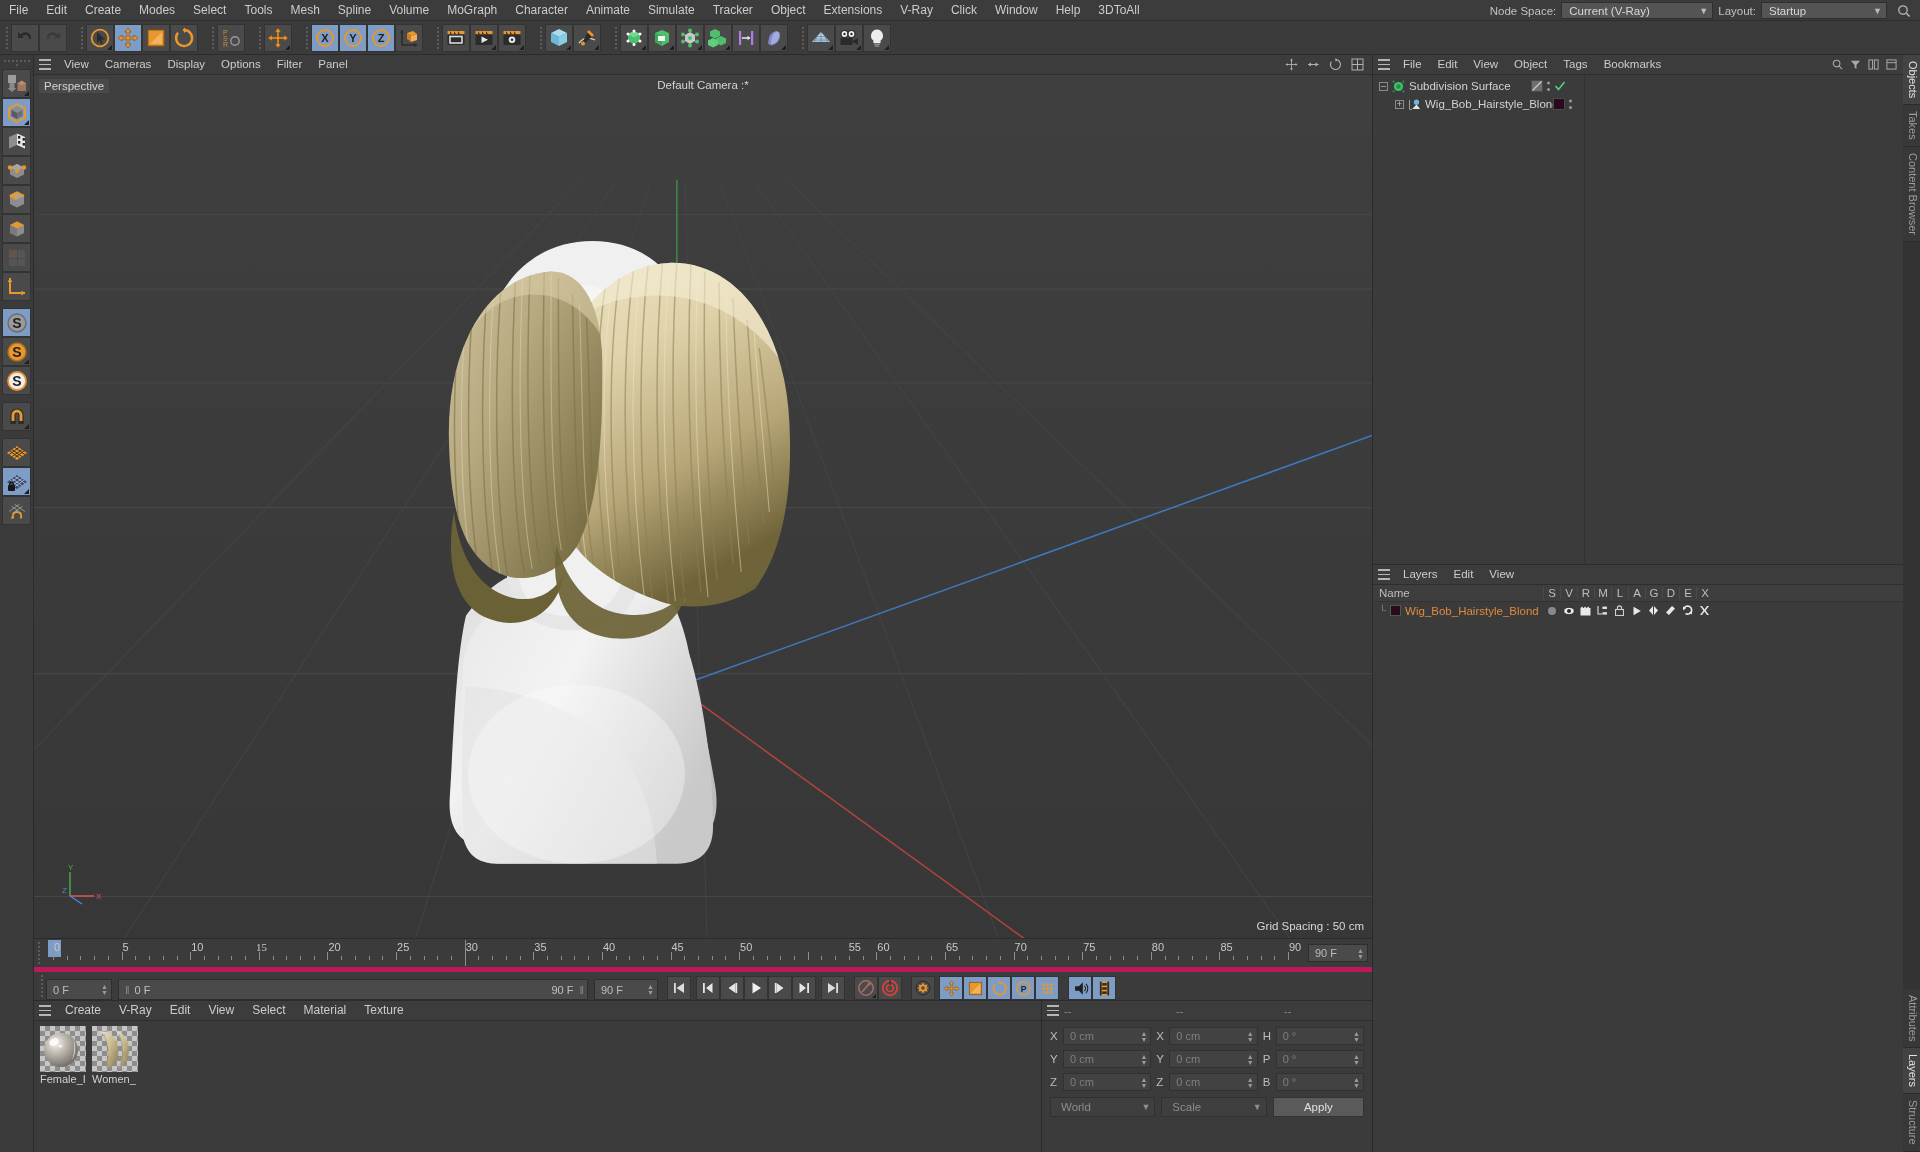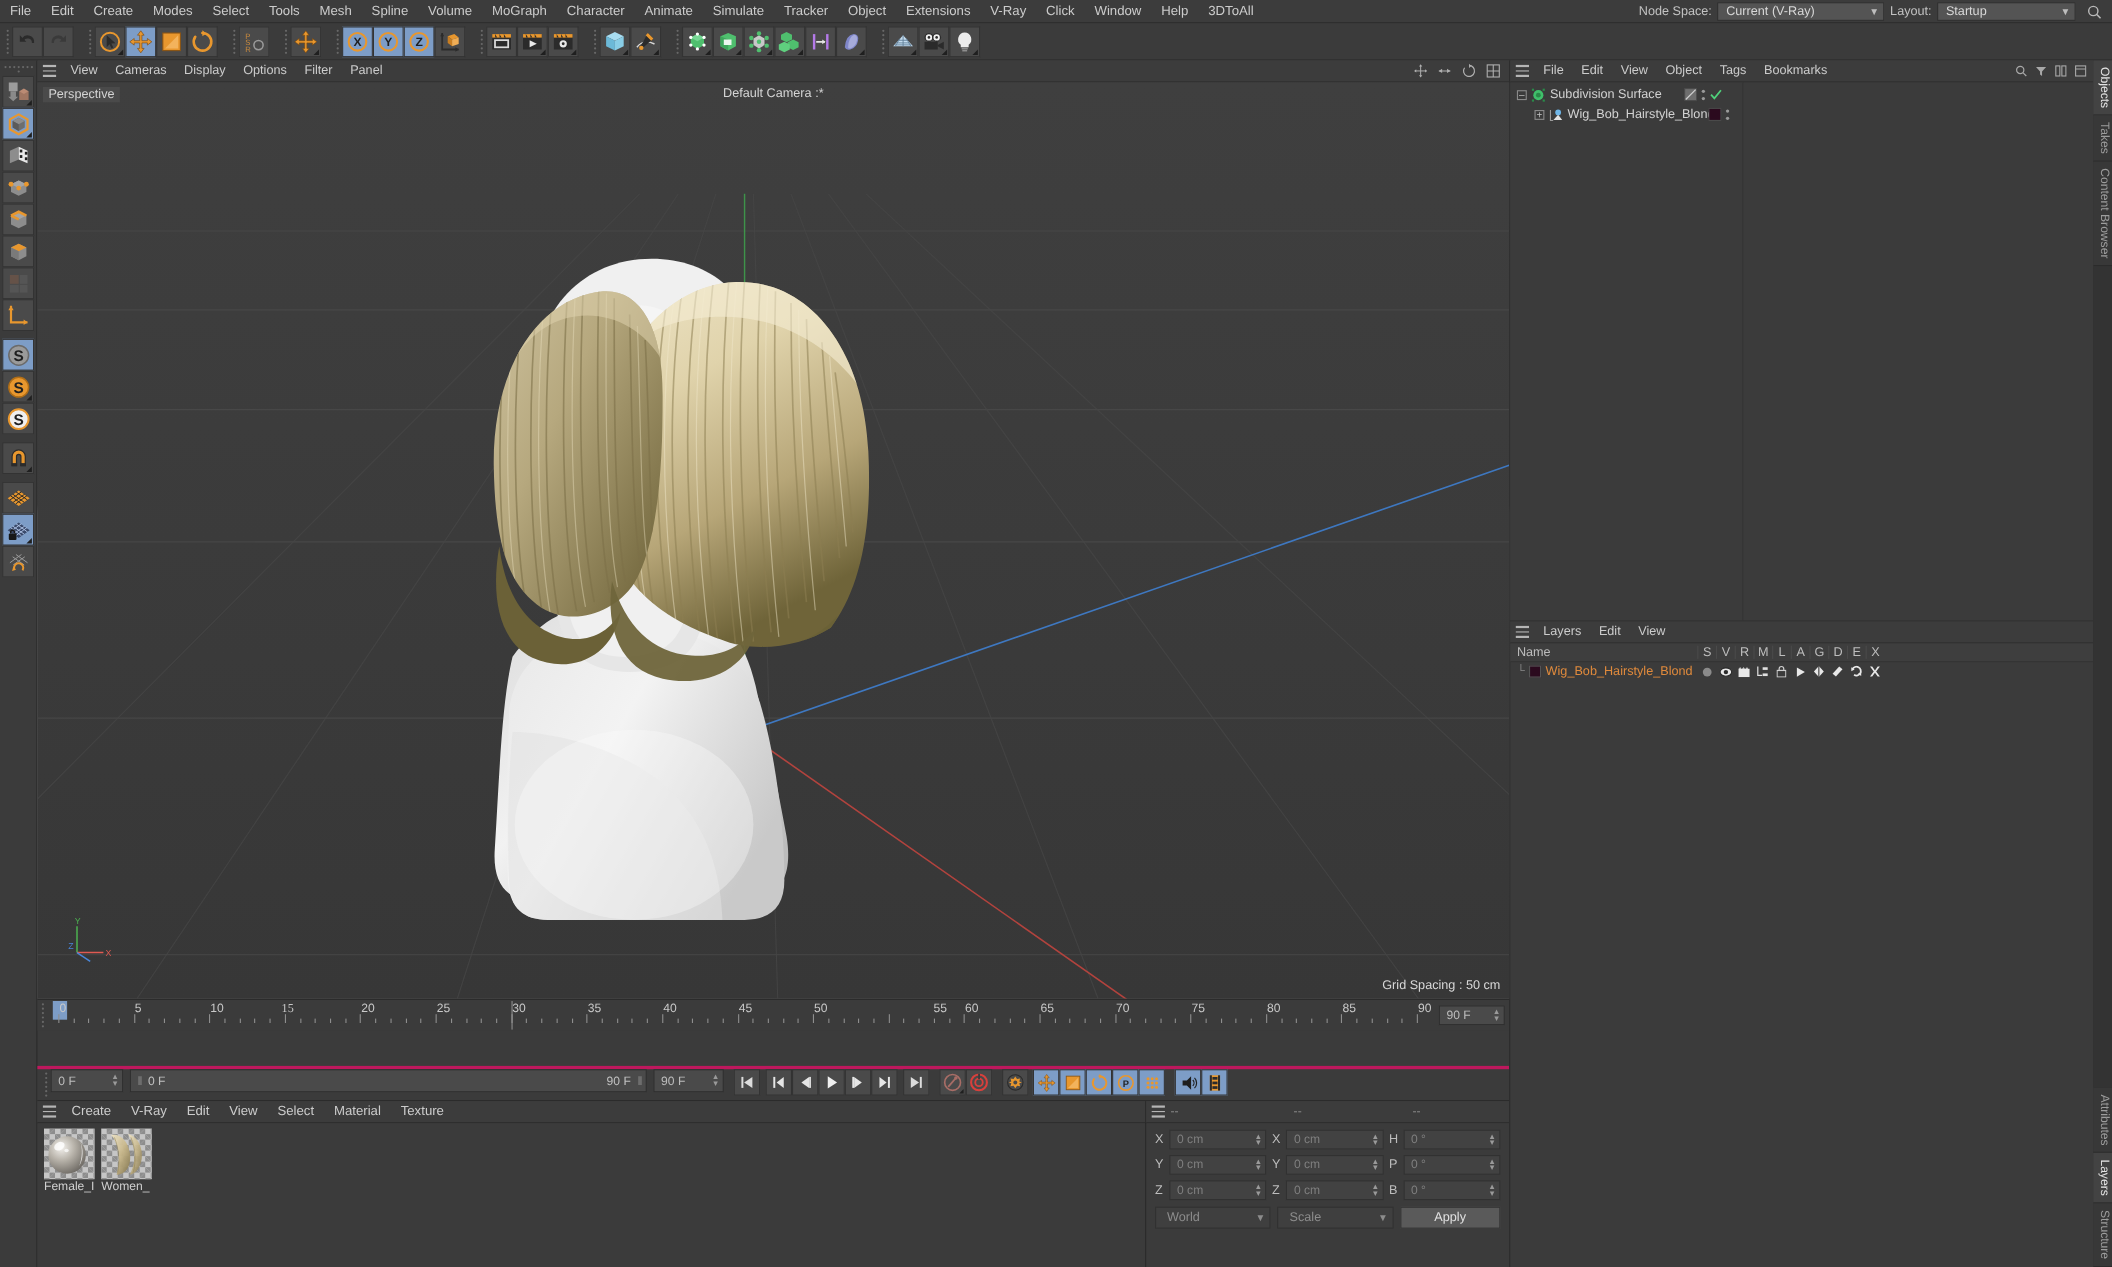--- a/index.html
+++ b/index.html
@@ -113,22 +113,22 @@
   .tl-head { position: absolute; top: 0; width: 13px; height: 17px; background: #7d9dc7; }
   .tl-line { position: absolute; top: 0; bottom: 0; width: 1px; background: #8d8d8d; }
   .tl-right { flex: 0 0 70px; display: flex; align-items: center; justify-content: flex-end;
     gap: 4px; padding-right: 4px; }
   .numf { background: #4a4a4a; border: 1px solid #2e2e2e; height: 18px; display: flex; align-items: center;
     padding: 0 3px 0 6px; font-size: 11px; color: #bdbdbd; }
   .spin { margin-left: auto; padding-left: 8px; display: flex; flex-direction: column; gap: 1px; line-height: 5px;
     font-size: 7px; color: #9a9a9a; }
 
   
-  .animbar { flex: 0 0 31px; background: #3b3b3b; display: flex; align-items: flex-start; gap: 0;
-     border-top: 3px solid #be185d; padding-left: 3px; margin-top: 32px; }
+  .animbar { flex: 0 0 31px; background: #3b3b3b; display: flex; align-items: flex-end; gap: 0;
+     border-top: 5px solid #be185d; padding-left: 3px; }
   .abtn { width: 24px; height: 24px; background: #4a4a4a; border: 1px solid #333;
     display: flex; align-items: center; justify-content: center; position: relative; }
   .abtn.on { background: #7d9dc7; }
   .abtn.corner::after { content:''; position:absolute; right:1px; bottom:1px; width:0;height:0;
     border-left:4px solid transparent; border-bottom:4px solid #1f1f1f; }
   .agrp { display: flex; }
   .asep { width: 9px; }
 
   
   .bottom { flex: 0 0 152px; display: flex; background: #3b3b3b; border-top: 1px solid #2b2b2b; }

